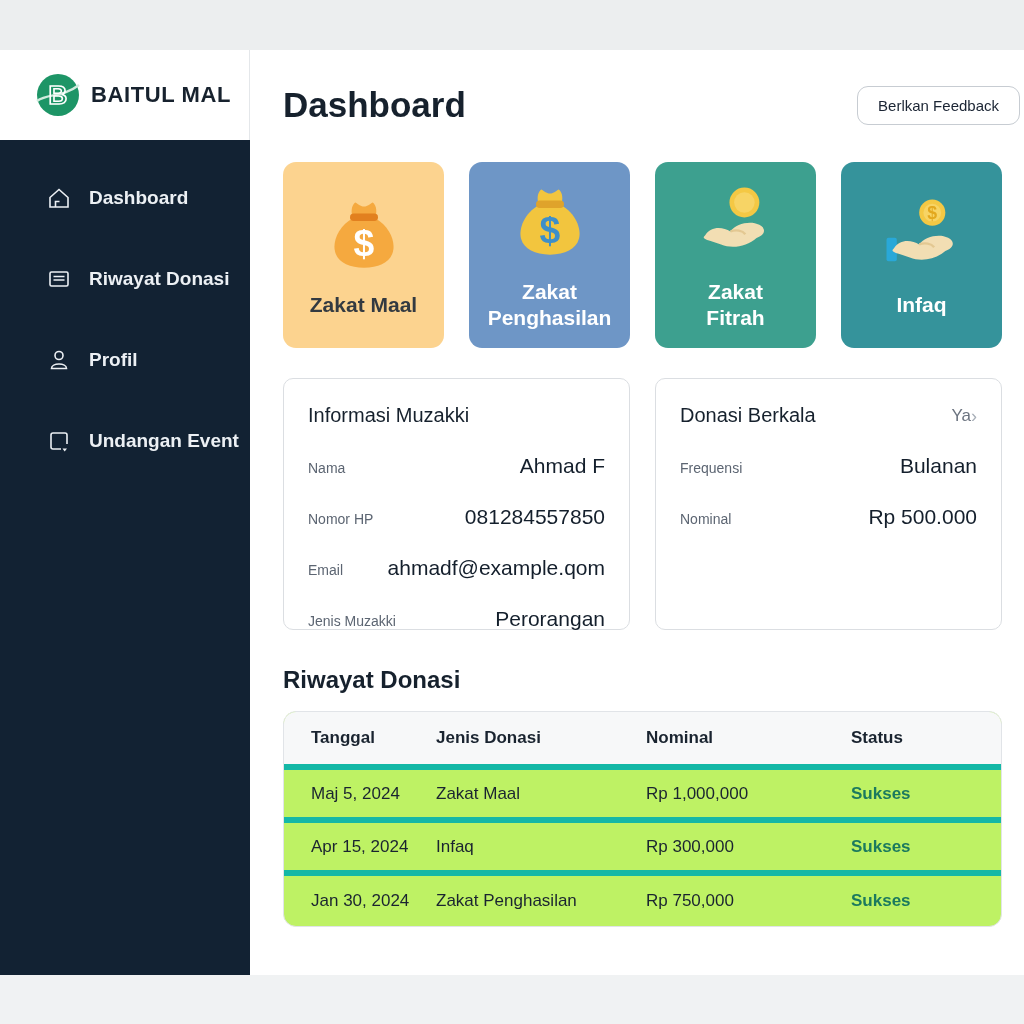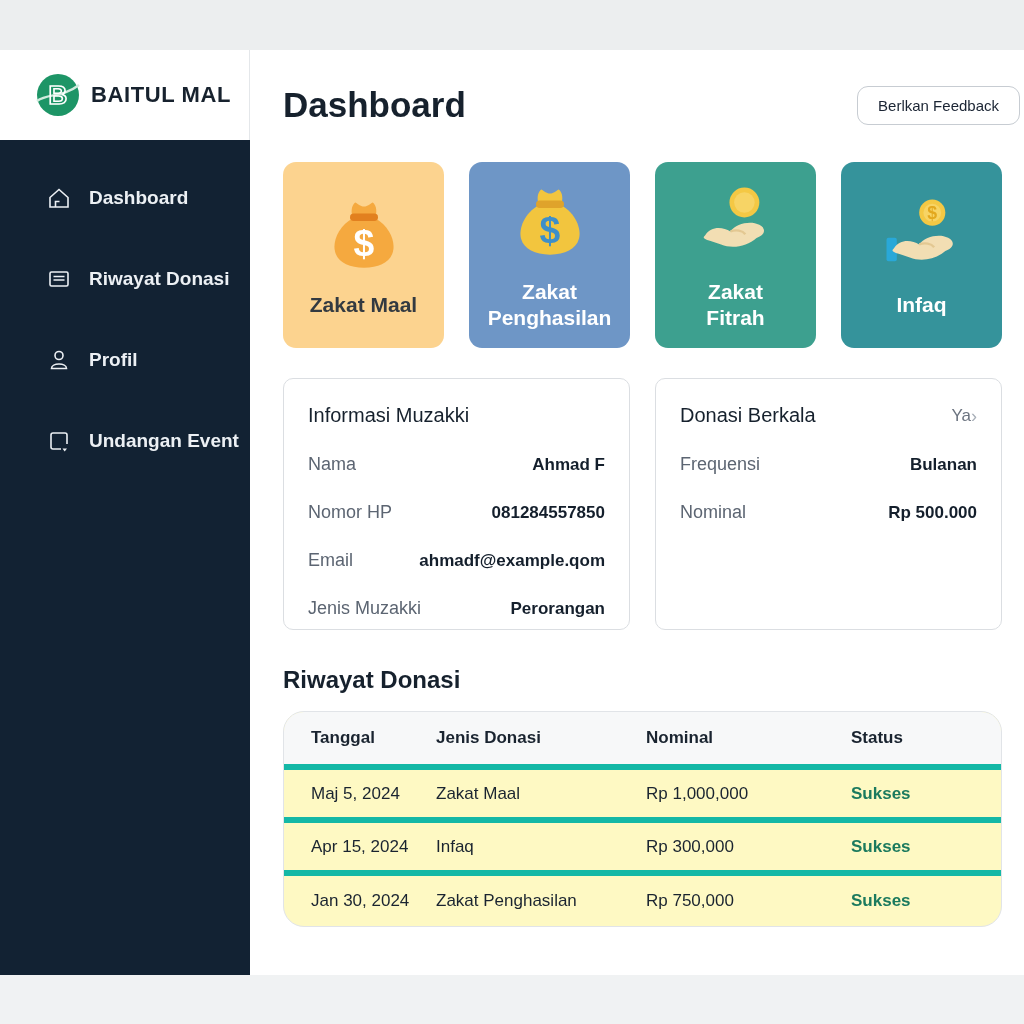--- a/index.html
+++ b/index.html
@@ -36,26 +36,26 @@
 
   .info-row { display:flex; gap:25px; margin-top:30px; }
   .info-card { width:347px; height:252px; background:#FFFFFF; border:1px solid #DBDEE2;
                border-radius:10px; padding:25px 24px 0 24px; }
   .info-card-header { display:flex; justify-content:space-between; align-items:center; }
   .info-card-title { font-size:20px; font-weight:400; color:#16212D; }
   .link-value { display:flex; align-items:center; font-size:17px; color:#6C7480; cursor:pointer; }
   .chev { color:#A8AFB8; font-size:18px; line-height:1; }
   .kv { display:flex; justify-content:space-between; align-items:baseline; margin-top:27px; }
   .kv:first-of-type { margin-top:31px; }
-  .kv-label { font-size:18px; color:#5C6572;text-align:right; }
-  .kv-value { font-size:17px; color:#141F2C; font-weight:700; }
+  .kv-label { font-size:14px; color:#5C6572;text-align:right; }
+  .kv-value { font-size:21px; color:#141F2C; font-weight:400; }
 
   .section-title { margin-top:36px; font-size:24px; font-weight:700; color:#16212D; }
-  .table-wrap { margin-top:17px; width:719px; border:1px solid #E1E4E8; border-radius:21px;
-                overflow:hidden; background:#fef9c3; }
+  .table-wrap { margin-top:17px; width:719px; border:1px solid #E1E4E8; border-radius:13px;
+                overflow:hidden; background:#bef264; }
   table { width:100%; border-collapse:collapse; font-size:17px; color:#1A2430; }
   thead th { background:#F7F8F9; text-align:left; font-weight:700; height:55px; }
   tbody td { height:53px; border-top:6px solid #14b8a6; }
   th:nth-child(1), td:nth-child(1) { width:152px; padding-left:27px; }
   th:nth-child(2), td:nth-child(2) { width:210px; }
   th:nth-child(3), td:nth-child(3) { width:205px; }
   .status { font-weight:600; }
 </style>
 </head>
 <body>

